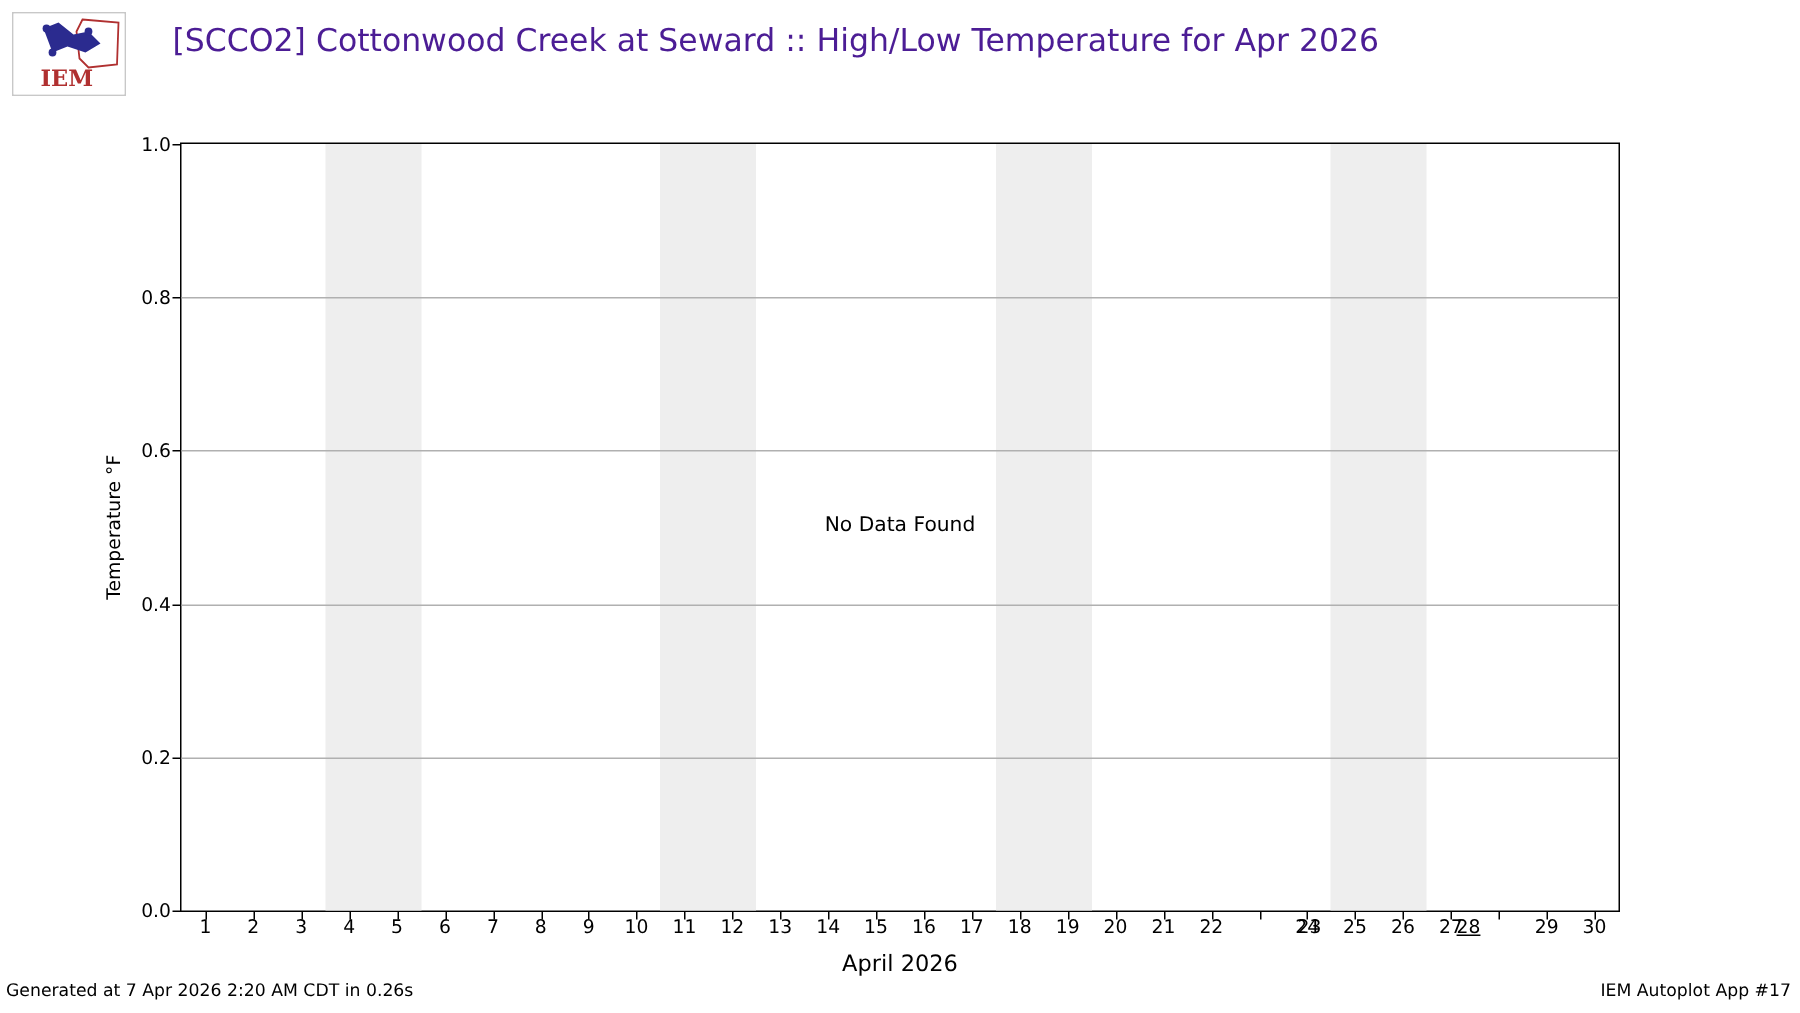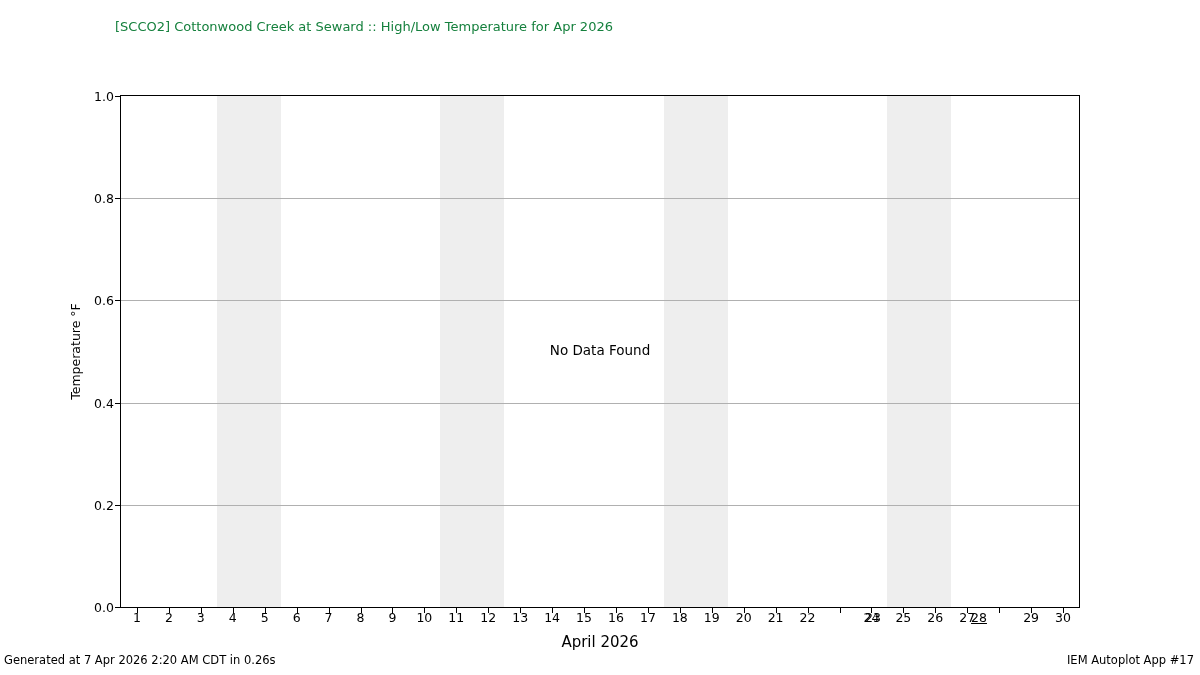--- a/index.html
+++ b/index.html
@@ -35,23 +35,23 @@
   .logo svg { display: block; }
 
   
   .titles {
     position: absolute;
     left: 115px;
     top: 16px;
     width: 980px;
   }
   .title-line {
-    font-size: 13px;
+    font-size: 21px;
     line-height: 22px;
-    color: #15803d;
+    color: #4c1d95;
     white-space: nowrap;
   }
 
   
   .legend {
     position: absolute;
     left: 120px;
     top: 69px;
     width: 960px;
     height: 24px;
@@ -231,20 +231,31 @@
     bottom: 8px;
     font-size: 11.5px;
     color: #000000;
   }
 </style>
 </head>
 <body>
 
 <div id="root">
 
+  <div class="logo">
+    <svg width="74" height="54" viewBox="0 0 74 54" aria-hidden="true">
+      <rect x="0" y="0" width="74" height="54" fill="#ffffff"></rect>
+      <path d="M46 4 L70 6 L69 34 L50 36 L44 30 L42 12 Z" fill="none" stroke="#b03030" stroke-width="1.2"></path>
+      <path d="M20 10 L30 6 L40 14 L50 12 L58 20 L48 26 L36 22 L26 26 Z" fill="#2b2b8f"></path>
+      <circle cx="22" cy="10" r="2.6" fill="#2b2b8f"></circle>
+      <circle cx="50" cy="12" r="2.6" fill="#2b2b8f"></circle>
+      <circle cx="26" cy="26" r="2.6" fill="#2b2b8f"></circle>
+      <text x="18" y="48" font-family="DejaVu Serif, serif" font-size="15" font-weight="bold" fill="#b03030">IEM</text>
+    </svg>
+  </div>
 
   <div class="titles">
     <div class="title-line">[SCCO2] Cottonwood Creek at Seward :: High/Low Temperature for Apr 2026</div>
   </div>
 
 
   <div class="plot">
     <div class="bands" id="bands">
         <div class="band" style="left: 95.8px; width: 63.8667px; background: rgb(238, 238, 238);"></div>
         <div class="band" style="left: 319.333px; width: 63.8667px; background: rgb(238, 238, 238);"></div>

